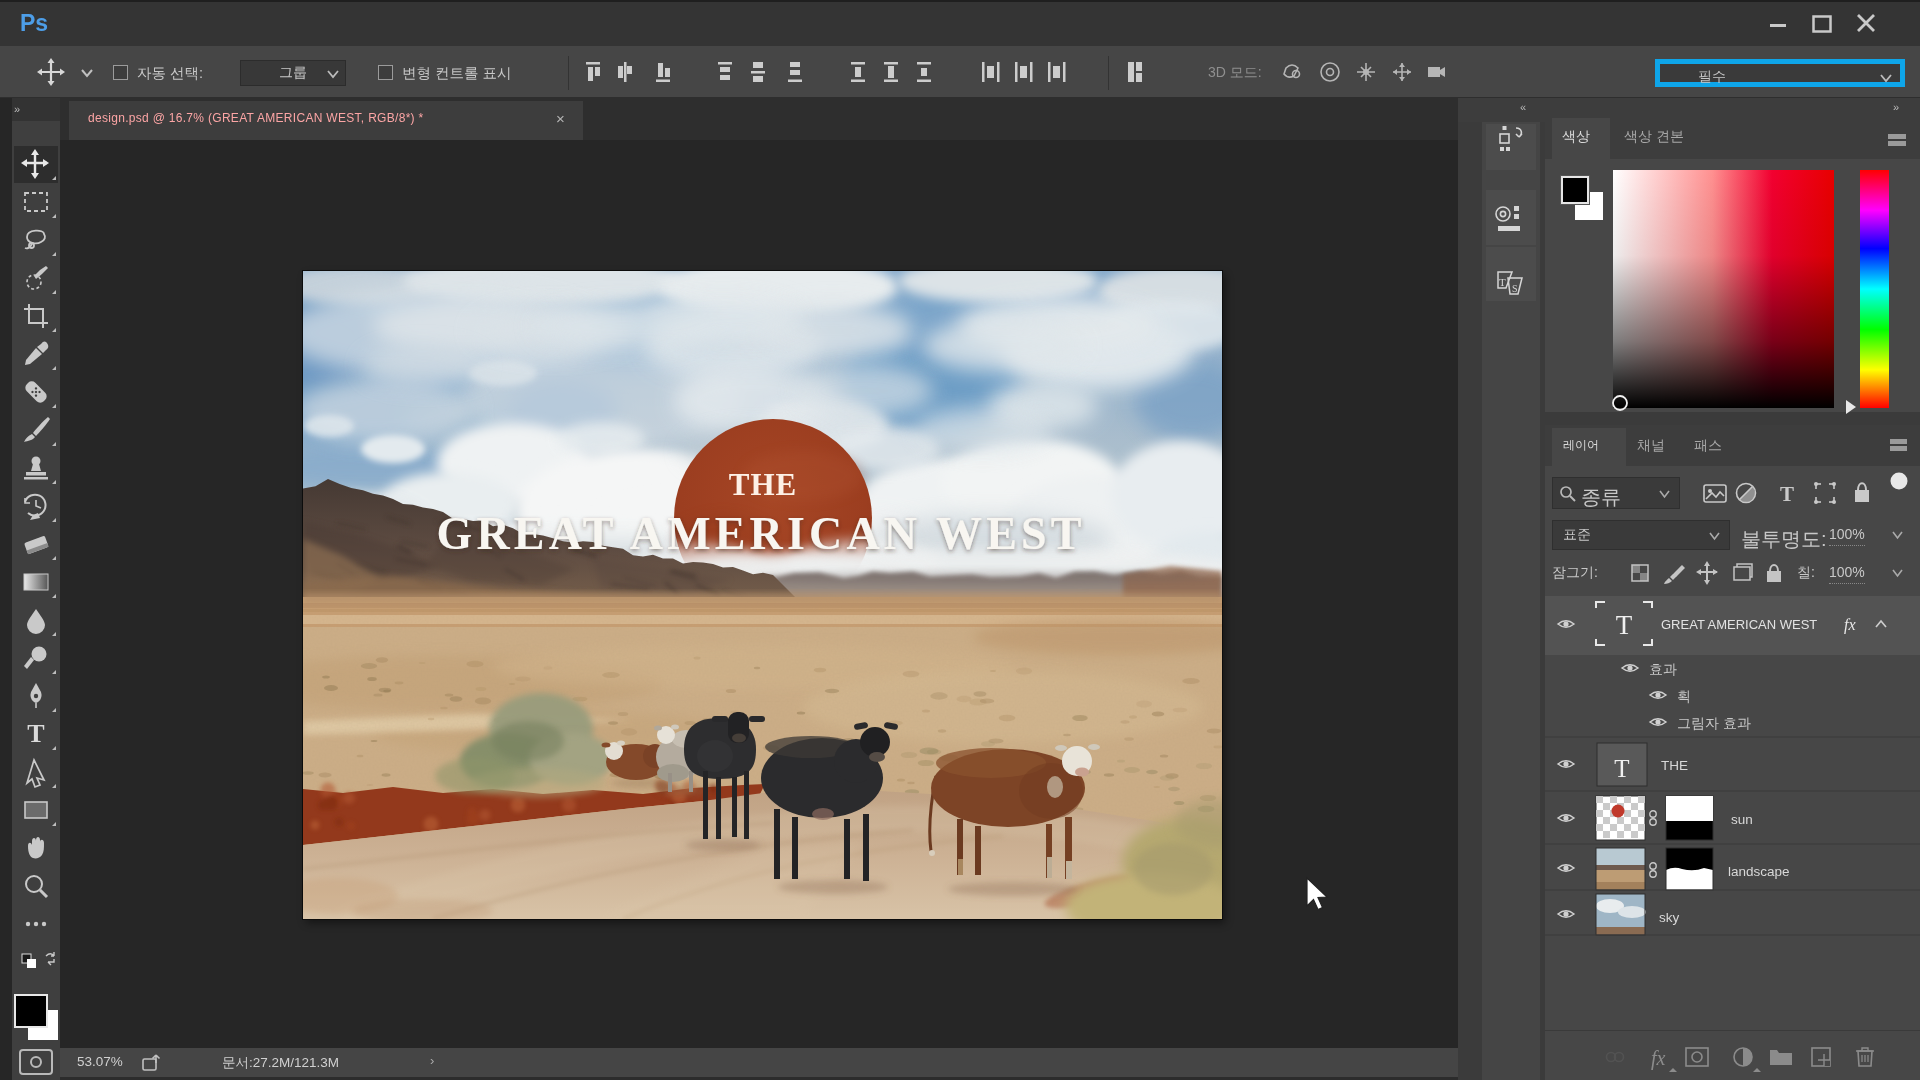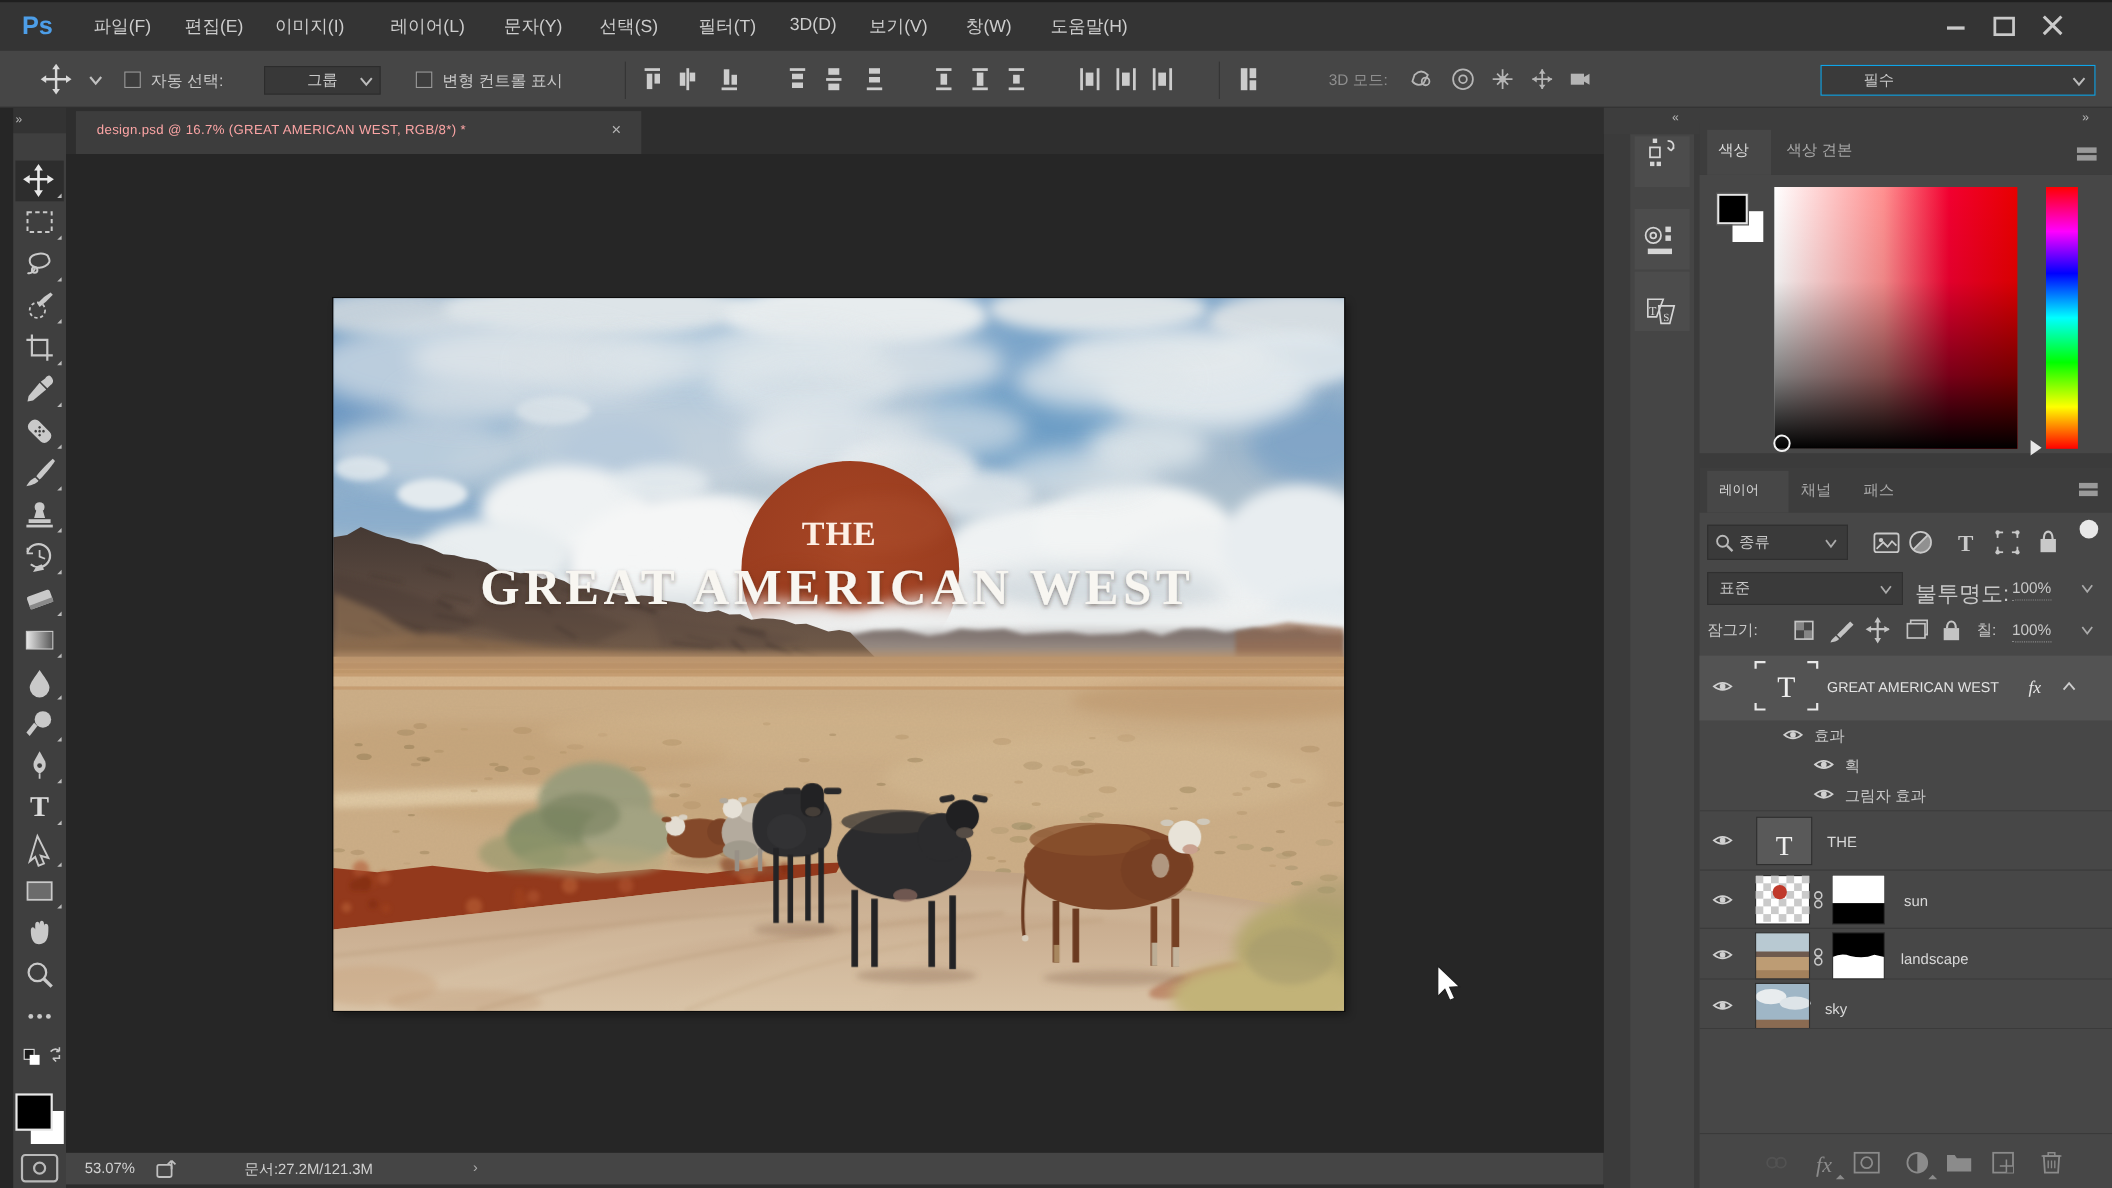--- a/index.html
+++ b/index.html
@@ -8,33 +8,20 @@
   .abs { position:absolute; }
   #app { position:relative; width:1920px; height:920px; }
   .txt { color:#c8c8c8; font-size:15px; white-space:nowrap; }
 </style>
 </head>
 <body>
 <div id="app">
 
   <div class="abs" style="left:0;top:0;width:1920px;height:46px;background:#343434;border-top:2px solid #1f1f1f;"></div>
   <div class="abs" style="left:20px;top:10px;font-size:23px;font-weight:bold;color:#4d9ee8;letter-spacing:0px;">Ps</div>
-  <div id="menuitems" style="position:absolute;top:14px;left:0;width:1100px;height:20px;color:#cdcdcd;font-size:16px;font-family:'Liberation Sans',sans-serif;white-space:nowrap;">
-    <span class="abs" style="left:85px">파일(F)</span>
-      <span class="abs" style="left:168px">편집(E)</span>
-      <span class="abs" style="left:250px">이미지(I)</span>
-      <span class="abs" style="left:355px">레이어(L)</span>
-      <span class="abs" style="left:458px">문자(Y)</span>
-      <span class="abs" style="left:545px">선택(S)</span>
-      <span class="abs" style="left:635px">필터(T)</span>
-      <span class="abs" style="left:718px">3D(D)</span>
-      <span class="abs" style="left:790px">보기(V)</span>
-      <span class="abs" style="left:878px">창(W)</span>
-      <span class="abs" style="left:955px">도움말(H)</span>
-  </div>
 
   <svg class="abs" style="left:1755px;top:5px" width="150" height="36">
     <rect x="15" y="19" width="16" height="3" fill="#c9c9c9"></rect>
     <rect x="58.5" y="11.5" width="17" height="15" fill="none" stroke="#c9c9c9" stroke-width="2.5"></rect>
     <path d="M103 10 L119 26 M119 10 L103 26" stroke="#c9c9c9" stroke-width="2.8"></path>
   </svg>
 
   <div class="abs" style="left:0;top:46px;width:1920px;height:52px;background:#464646;border-bottom:1px solid #2e2e2e;"></div>
   <div id="optionsbar">
 
@@ -138,21 +125,21 @@
             <path d="M0 -9 L0 9 M-9 0 L9 0"></path>
             <path d="M0 -9 L-3 -5 L3 -5 Z M0 9 L-3 5 L3 5 Z M-9 0 L-5 -3 L-5 3 Z M9 0 L5 -3 L5 3 Z" fill="#b5b5b5" stroke="none"></path>
           </g>
         <g transform="translate(158,12)">
             <rect x="-8" y="-5" width="12" height="10" fill="#b5b5b5" stroke="none"></rect>
             <path d="M4 -2 L9 -5 L9 5 L4 2 Z" fill="#b5b5b5" stroke="none"></path>
           </g>
       </g>
     </svg>
 
-    <div class="abs" style="left:1655px;top:59px;width:250px;height:28px;background:#3a3a3a;border:1px solid #0ea5e9;">
+    <div class="abs" style="left:1655px;top:59px;width:250px;height:28px;background:#3a3a3a;border:5px solid #0ea5e9;">
       <div class="abs txt" style="left:38px;top:4px;font-size:14px;">필수</div>
       <svg class="abs" style="right:8px;top:9px" width="12" height="10">
           <path d="M1 2 L6 8 L11 2" stroke="#bbb" stroke-width="1.8" fill="none"></path>
         </svg>
     </div>
   </div>
 
   <div class="abs" style="left:60px;top:98px;width:1398px;height:42px;background:#2e2e2e;"></div>
   <div class="abs" style="left:69px;top:101px;width:514px;height:39px;background:#3d3d3d;"></div>
   <div class="abs txt" style="left:88px;top:111px;font-size:12px;letter-spacing:0.3px;color:#fca5a5;">design.psd @ 16.7% (GREAT AMERICAN WEST, RGB/8*) *</div>
@@ -838,21 +825,21 @@
         <rect x="0" y="1" width="17" height="5" fill="#9a9a9a"></rect>
         <rect x="0" y="8" width="17" height="5" fill="#9a9a9a"></rect>
       </svg>
     <div class="abs" style="left:1545px;top:466px;width:375px;height:614px;background:#474747;"></div>
 
     <div class="abs" style="left:1552px;top:477px;width:128px;height:32px;background:#3a3a3a;border:1px solid #2f2f2f;">
       <svg class="abs" style="left:6px;top:7px" width="18" height="18">
           <circle cx="7" cy="7" r="5" fill="none" stroke="#b9b9b9" stroke-width="1.7"></circle>
           <path d="M11 11 L16 16" stroke="#b9b9b9" stroke-width="2"></path>
         </svg>
-      <div class="abs txt" style="left:28px;top:6px;font-size:14px;">종류</div>
+      <div class="abs txt" style="left:28px;top:6px;font-size:20px;">종류</div>
       <svg class="abs" style="right:8px;top:12px" width="12" height="9">
           <path d="M1 1 L5.5 7 L10 1" stroke="#aaa" stroke-width="1.6" fill="none"></path>
         </svg>
     </div>
     <svg class="abs" style="left:1700px;top:477px" width="210" height="34">
       <g stroke="#c9c9c9" stroke-width="1.6" fill="none">
         <rect x="4" y="8" width="22" height="17" rx="2"></rect>
           <circle cx="10" cy="14" r="2" fill="#c9c9c9" stroke="none"></circle>
           <path d="M6 22 L12 16 L16 20 L20 15 L24 19"></path>
         <g transform="translate(46,16)">

